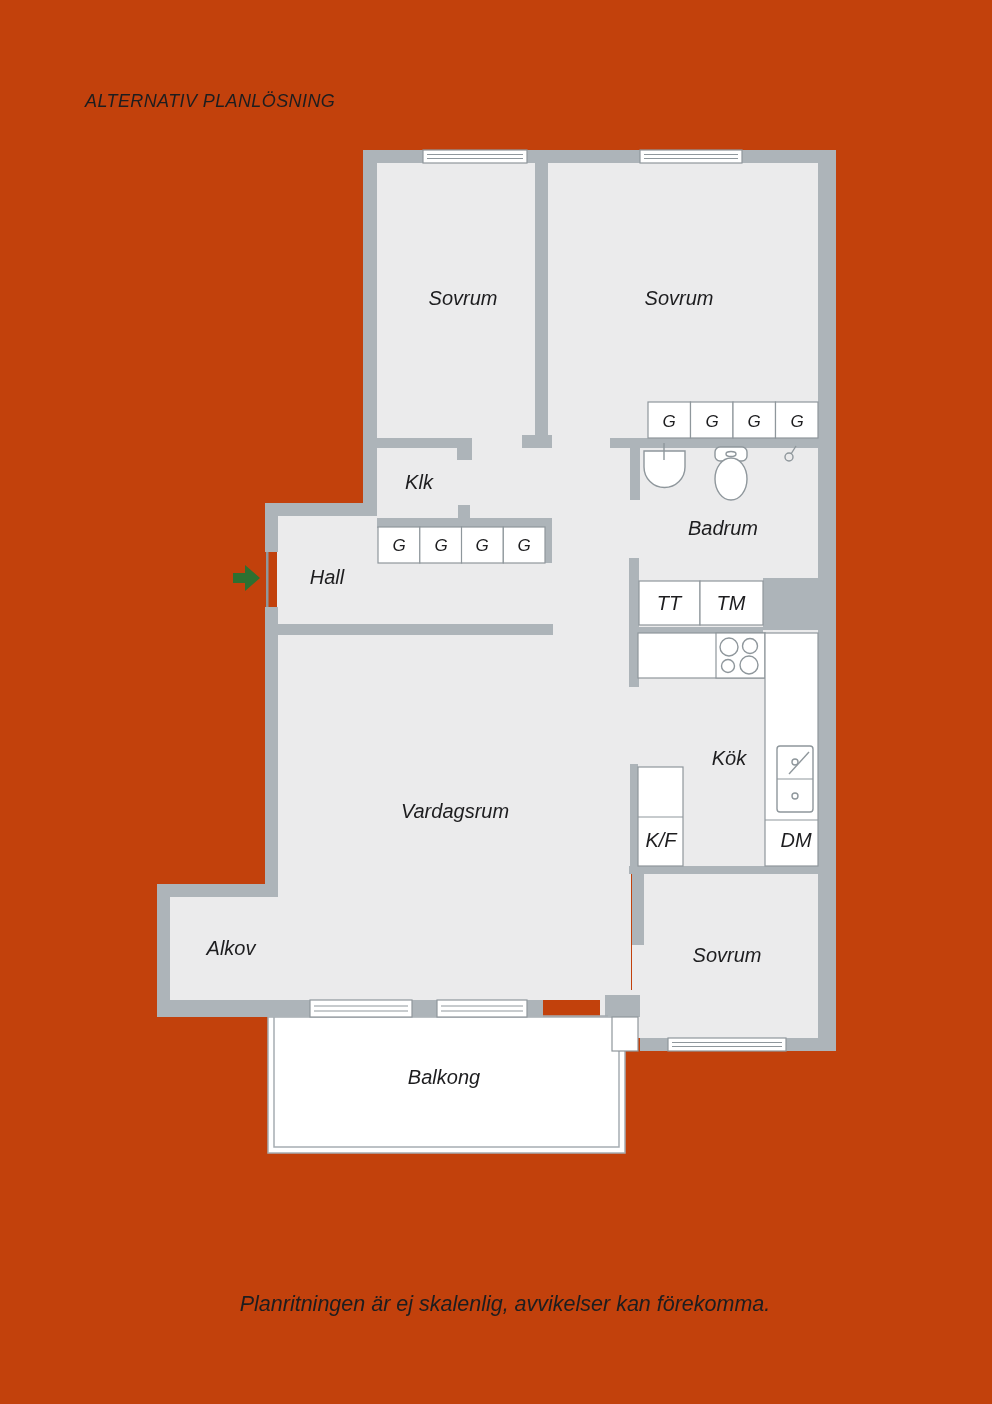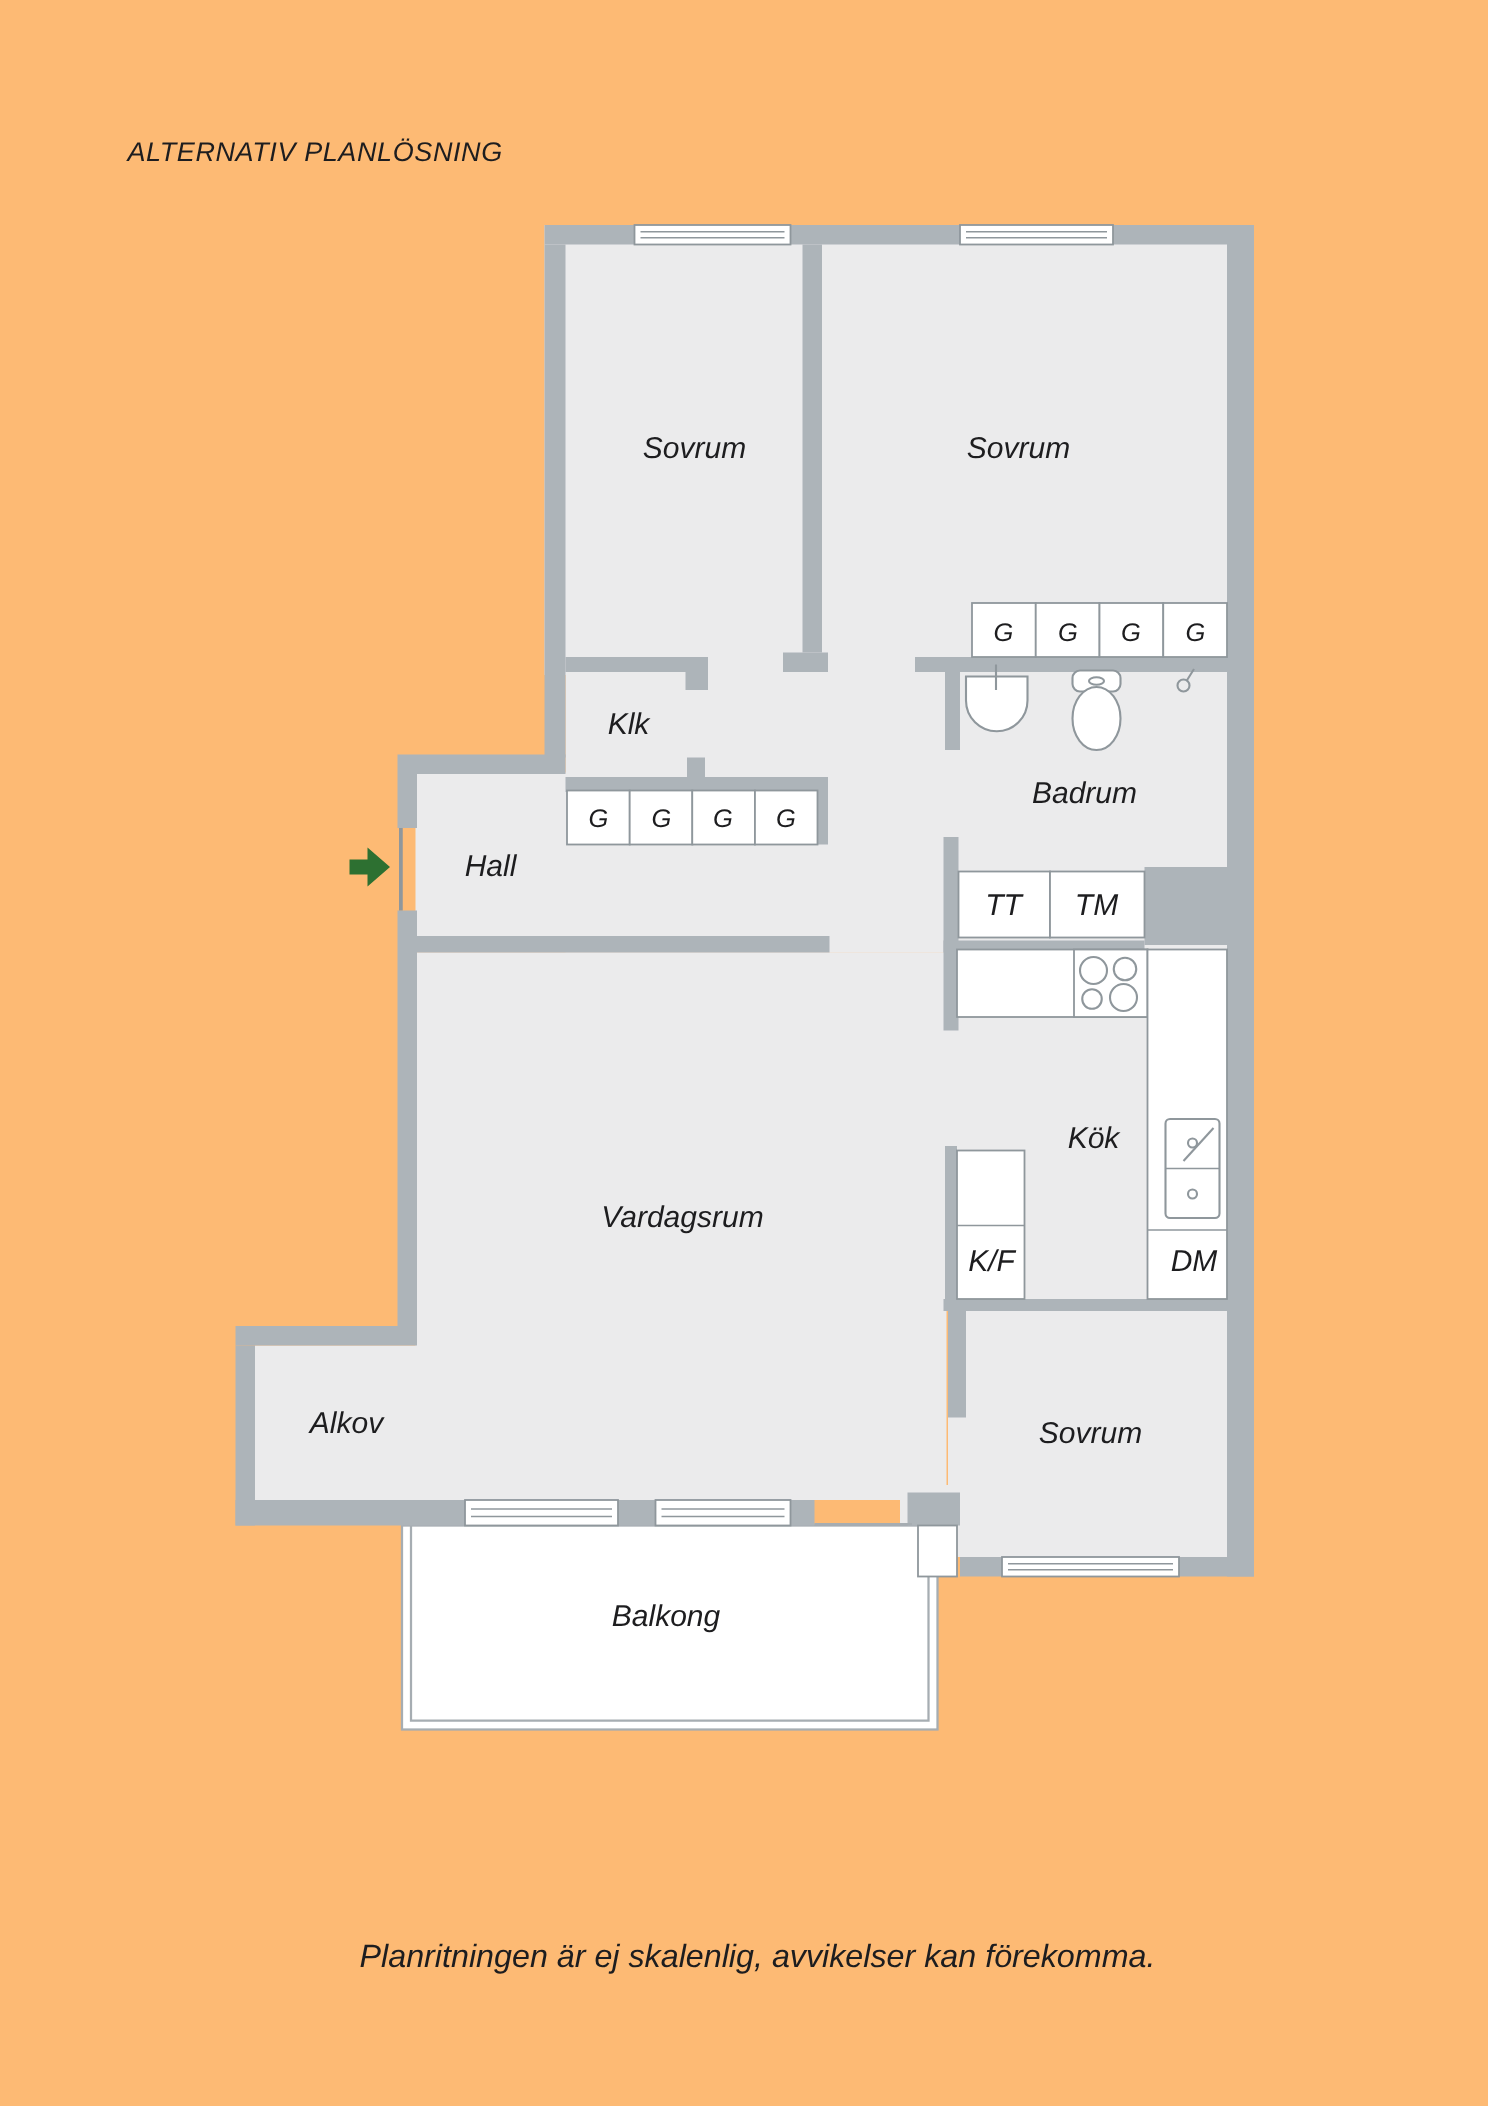--- a/index.html
+++ b/index.html
@@ -8,21 +8,21 @@
     --line:#8f979c;
     --thin:#a6adb2;
     --text:#1d1d1f;
     --arrow_green:#2d7031;
     --white:#ffffff;
   }
   html,body{margin:0;padding:0;background:#ffffff;}
   .page{
     position:relative;
     width:992px;height:1404px;
-    background:#fdba74;
+    background:#c2410c;
     font-family:"Liberation Sans", sans-serif;
     overflow:hidden;
   }
   svg{position:absolute;left:0;top:0;}
   .wall{fill:var(--wall);}
   .floor{fill:var(--floor);}
   .wht{fill:var(--white);stroke:var(--line);stroke-width:1.2;}
   .fix{fill:var(--white);stroke:var(--line);stroke-width:1.4;}
   .fixline{stroke:var(--line);stroke-width:1.4;fill:none;}
   .thinline{stroke:var(--thin);stroke-width:1.5;fill:none;}

